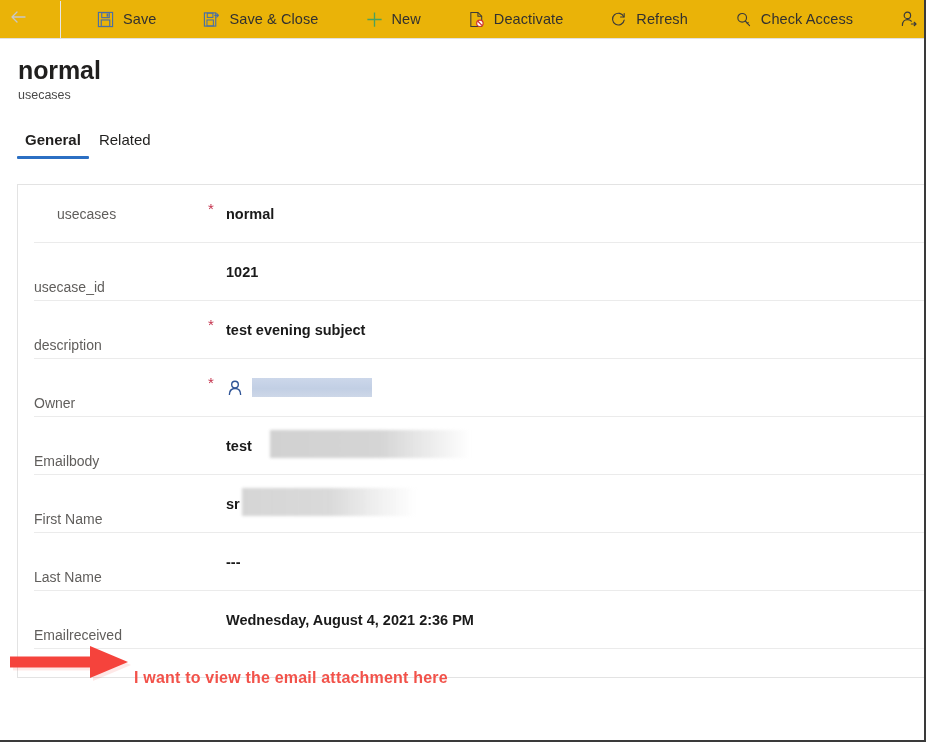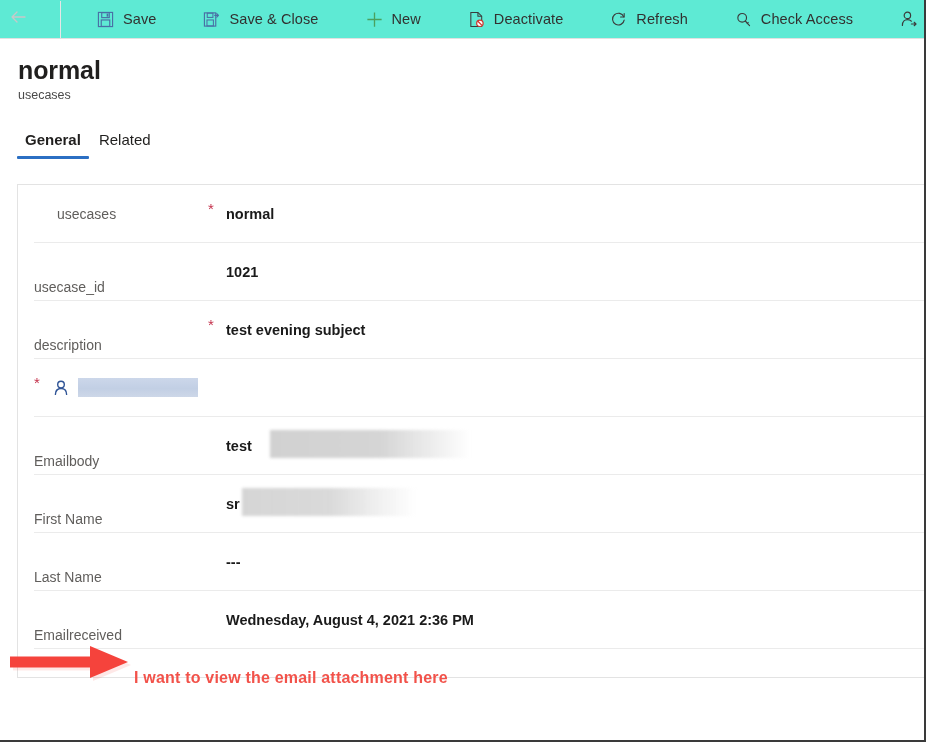--- a/index.html
+++ b/index.html
@@ -24,21 +24,21 @@
     border-bottom: 2px solid #3a3a3a;
   }
 
   
   .commandbar {
     position: absolute;
     left: 0;
     top: 0;
     width: 926px;
     height: 38px;
-    background: #5eead4;
+    background: #eab308;
     border-bottom: 1px solid #e1e1e1;
     display: flex;
     align-items: center;
     white-space: nowrap;
     overflow: hidden;
     gap: 24px;
   }
   .backbtn {
     width: 36px;
     height: 37px;
@@ -376,20 +376,21 @@
       <div class="fvalue plain">1021</div>
     </div>
 
     <div class="frow">
       <div class="flabel">description</div>
       <div class="freq">*</div>
       <div class="fvalue plain">test evening subject</div>
     </div>
 
     <div class="frow">
+      <div class="flabel">Owner</div>
       <div class="freq">*</div>
       <div class="fvalue">
         <span class="person-icon">
           <svg width="18" height="18" viewBox="0 0 18 18">
             <circle cx="9" cy="5.6" r="3.3" fill="none" stroke="#2f5496" stroke-width="1.4"></circle>
             <path d="M3.4 15.4 C3.4 11.2 6.2 9.5 9 9.5 C11.8 9.5 14.6 11.2 14.6 15.4" fill="none" stroke="#2f5496" stroke-width="1.4" stroke-linecap="round"></path>
           </svg>
         </span>
         <span class="redact-blue"></span>
       </div>

